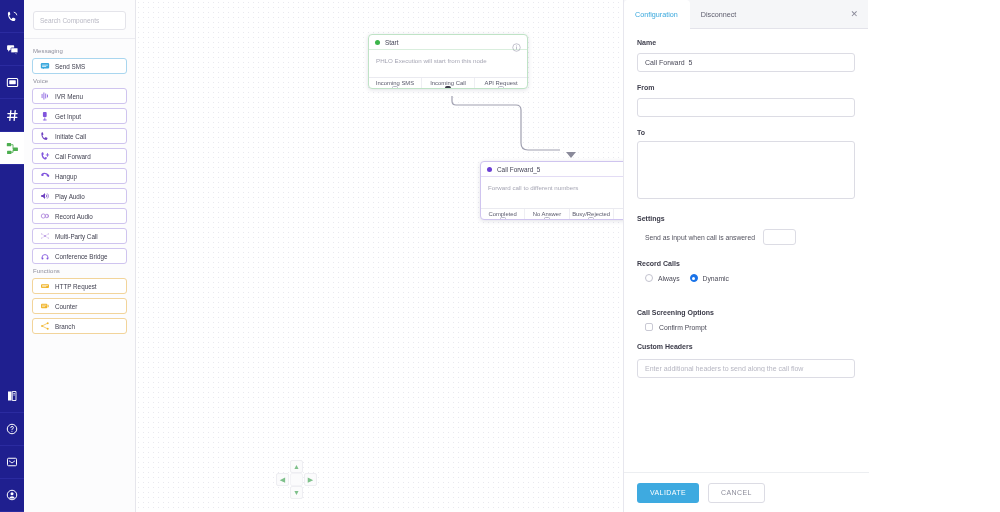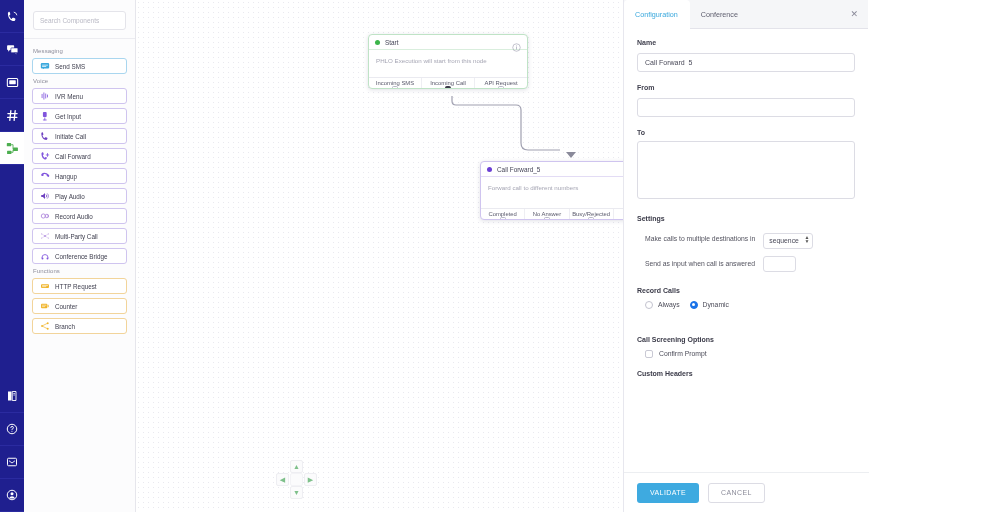--- a/index.html
+++ b/index.html
@@ -591,21 +591,21 @@
       <div class="dkey dk-mid"></div>
       <div class="dkey dk-right">▶</div>
       <div class="dkey dk-down">▼</div>
     </div>
   </div>
 
   <div class="cfg">
 
     <div class="cfg-tabs">
       <div class="cfg-tab active">Configuration</div>
-      <div class="cfg-tab">Conference</div>
+      <div class="cfg-tab">Disconnect</div>
       <div class="cfg-close">✕</div>
     </div>
 
     <div class="cfg-body">
 
       <div class="fld-label">Name</div>
       <input class="fld-input" type="text" value="Call Forward_5" style="">
 
       <div class="gap"></div>
 
@@ -615,29 +615,20 @@
       <div class="gap"></div>
 
       <div class="fld-label">To</div>
       <textarea class="fld-area" style=""></textarea>
 
       <div class="gap"></div>
 
       <div class="sec-title">Settings</div>
 
 
-      <div class="srow">
-        <span class="srow-label">Make calls to multiple destinations in</span>
-        <span class="sel-wrap">
-          <select class="mini-select">
-            <option>sequence</option>
-          </select>
-          <span class="sel-arrows">▲<br>▼</span>
-        </span>
-      </div>
 
       <div class="srow">
         <span class="srow-label">Send as input when call is answered</span>
         <input class="mini-input" type="text" value="" style="">
       </div>
 
       <div class="gap-sm"></div>
 
       <div class="sec-title">Record Calls</div>
 
@@ -659,20 +650,21 @@
       <div class="sec-title">Call Screening Options</div>
 
       <div class="chk-row">
         <span class="chk-box"></span>
         <span class="chk-label">Confirm Prompt</span>
       </div>
 
       <div class="gap"></div>
 
       <div class="sec-title">Custom Headers</div>
+      <input class="fld-input" type="text" placeholder="Enter additional headers to send along the call flow" style="">
     </div>
 
     <div class="cfg-footer">
       <div class="btn btn-primary">VALIDATE</div>
       <div class="btn btn-ghost">CANCEL</div>
     </div>
   </div>
 
 </div>
 

